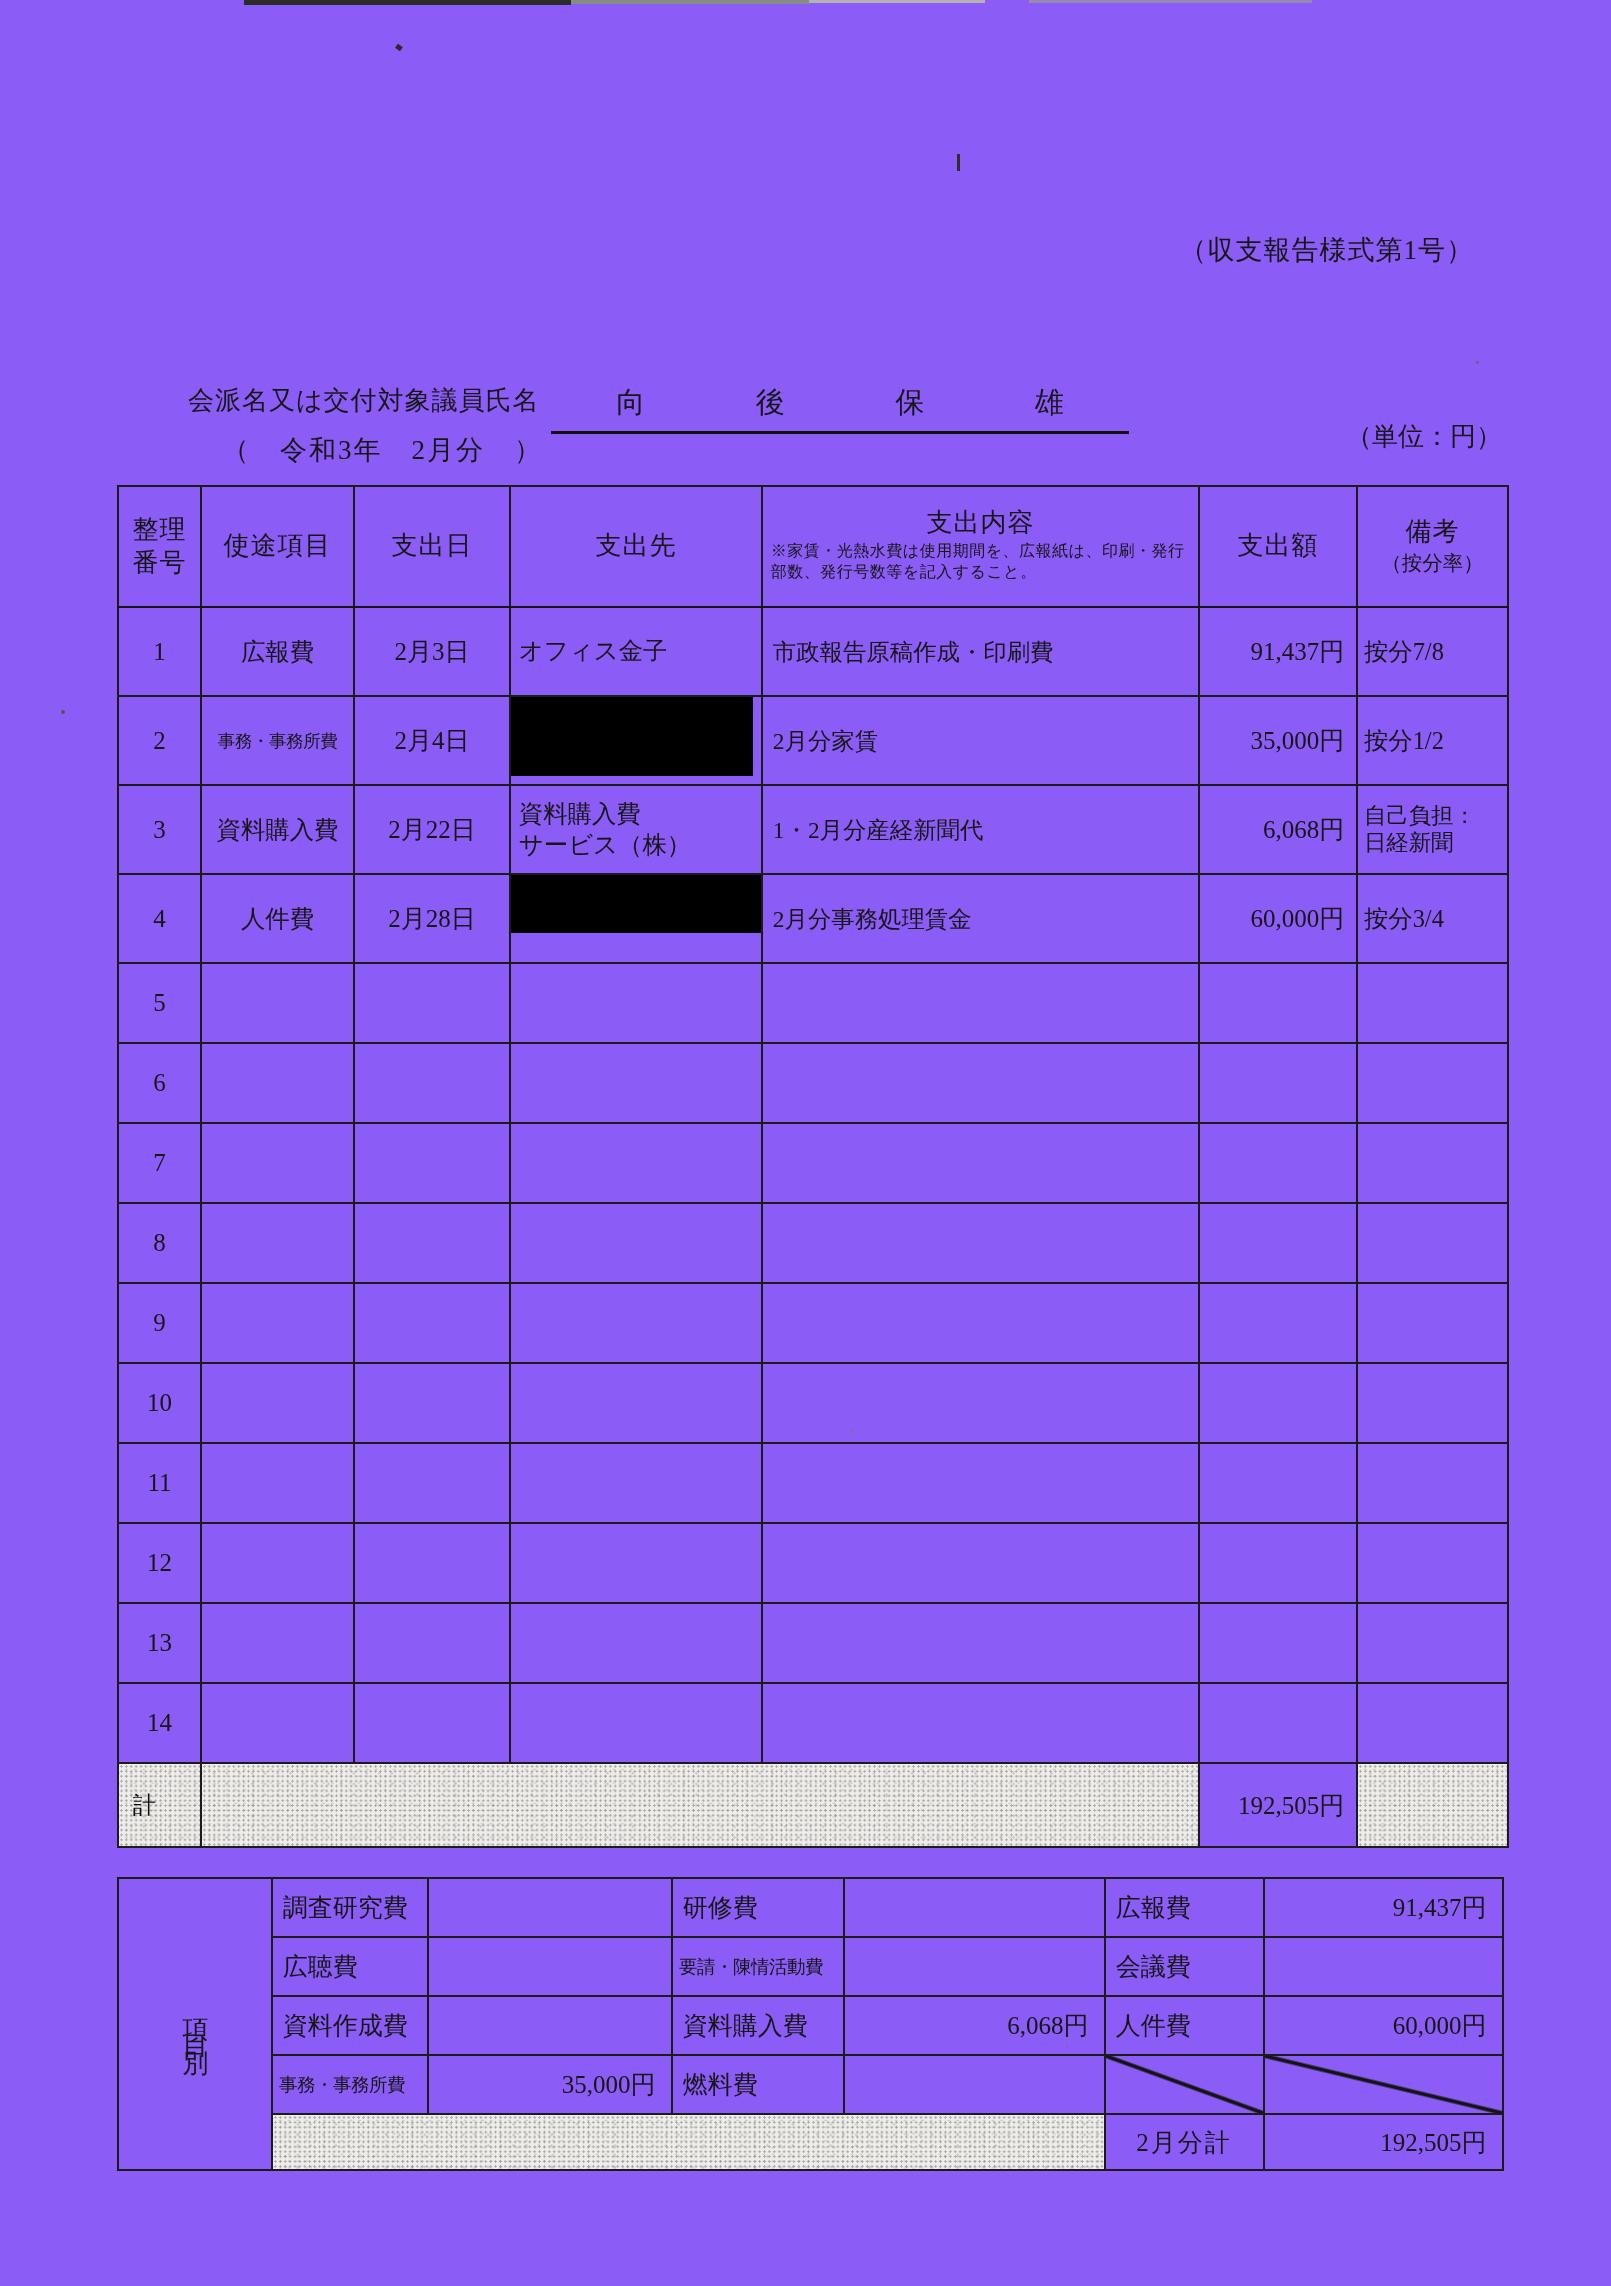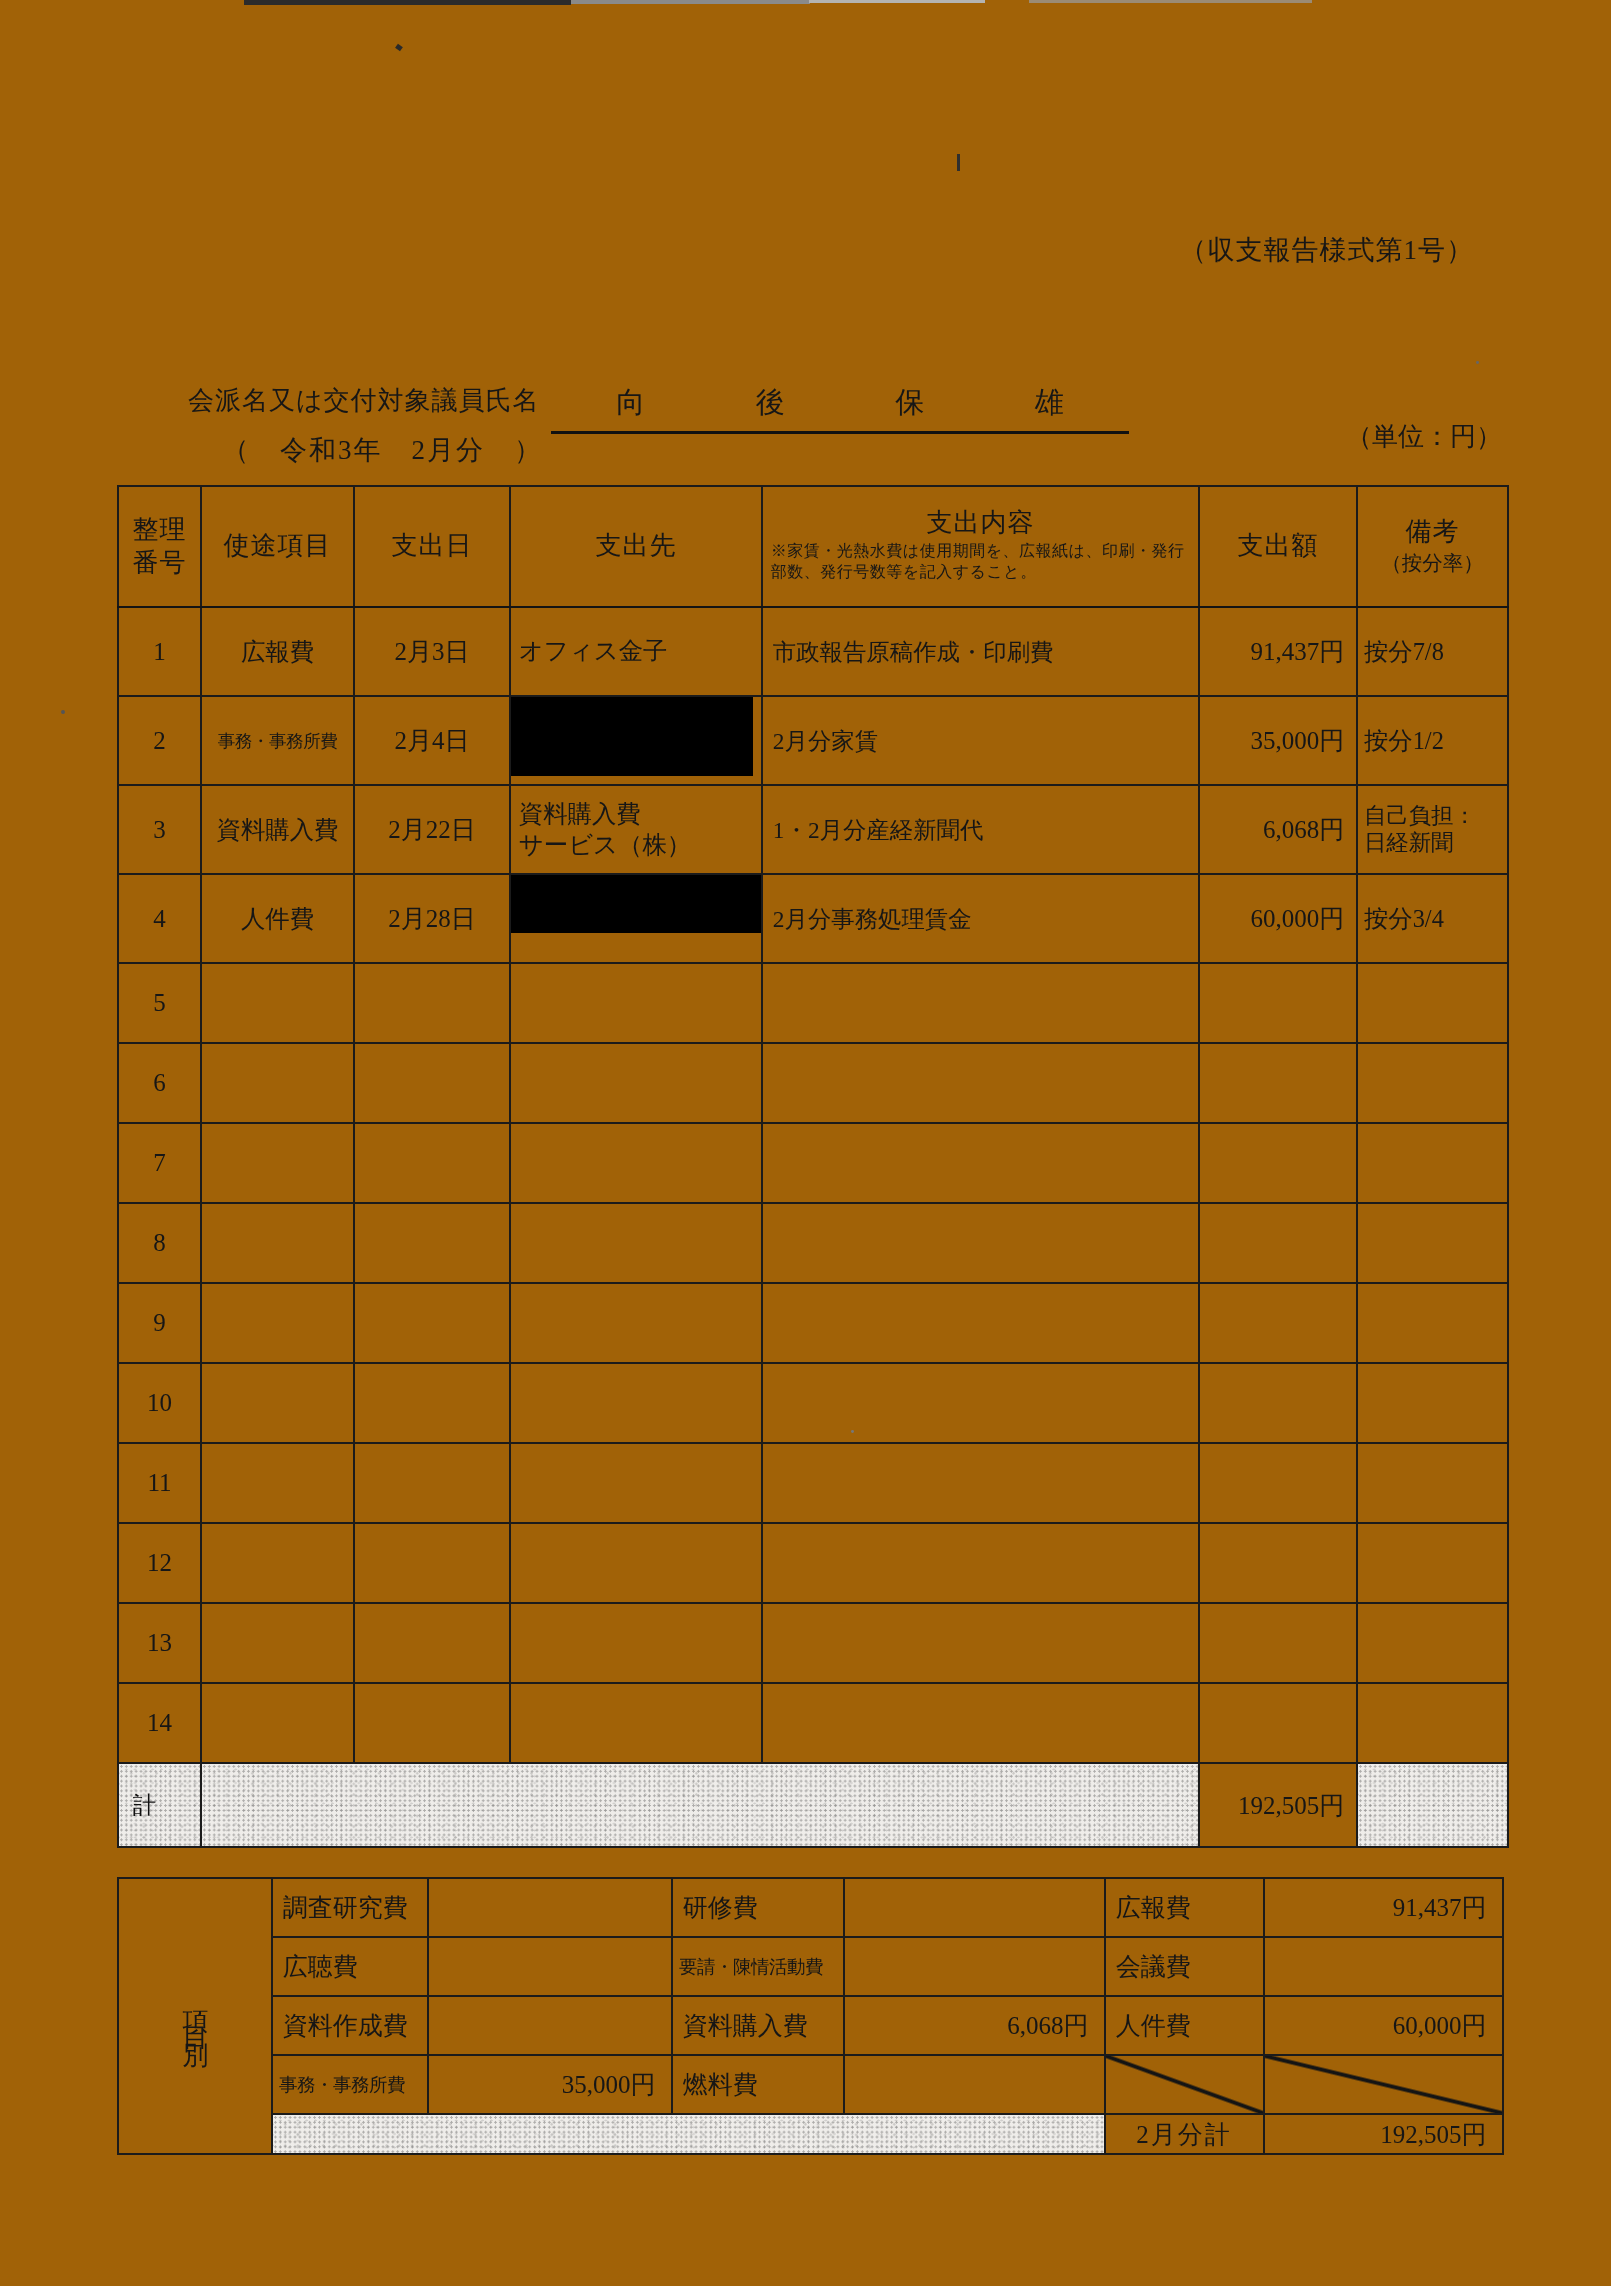--- a/index.html
+++ b/index.html
@@ -1,20 +1,20 @@
 <!DOCTYPE html>
 <html><head>
 <meta charset="utf-8">
 <style>
   html,body{margin:0;padding:0;background:#e8e8e6;}
   .page{
     position:relative;
     width:1611px;height:2287px;
     margin:0 auto;
-    background:#a16207;
+    background:#8b5cf6;
     font-family:"Liberation Serif","DejaVu Serif",serif;
     color:#161616;
     overflow:hidden;
   }
   
   .artifact{position:absolute;background:#333;}
   .a1{left:244px;top:0;width:327px;height:4.9px;background:#2b2b2b;}
   .a2{left:571px;top:0;width:239px;height:3.9px;background:#8a8a8a;}
   .a3{left:809px;top:0;width:176px;height:2.9px;background:#b4b4b2;}
   .a4{left:1029px;top:0;width:283px;height:2.9px;background:#9a9a9a;opacity:.75;}
@@ -74,21 +74,21 @@
       radial-gradient(rgba(70,70,70,.38) 1px, transparent 1.3px),
       radial-gradient(rgba(120,120,120,.28) 1px, transparent 1.5px),
       radial-gradient(rgba(40,40,40,.18) 1.2px, transparent 1.6px);
     background-size:4.9px 4.9px, 8.8px 6.8px, 12.7px 10.7px;
     background-position:0 0, 2.9px 2px, 5.9px 3.9px;
   }
 
   
   .summary-table{left:117px;top:1877px;width:1385px;}
   .summary-table tr{height:59px;}
-  .summary-table tr:last-child{height:40px;border-radius:16px;}
+  .summary-table tr:last-child{height:56px;border-radius:16px;}
   .summary-table tr:last-child td{border-top:2.9px solid #141414;}
   .side{text-align:center;}
   .vtext{writing-mode:vertical-rl;text-orientation:upright;font-size:26px;letter-spacing:15.6px;line-height:1;display:inline-block;}
   .sl{text-align:left;font-size:25px;padding-left:9.8px;margin-top:12px;}
   .sl.sm{font-size:18.5px;letter-spacing:-0.5px;padding-left:5.9px;}
   .sl.ctr{text-align:center;padding-left:0;letter-spacing:2px;}
   .sv{text-align:right;font-size:25px;padding-right:15.6px;white-space:nowrap;}
   .diag{
     background-image:linear-gradient(to right top,
       transparent calc(50% - 2.9px), #141414 calc(50% - 1px),

